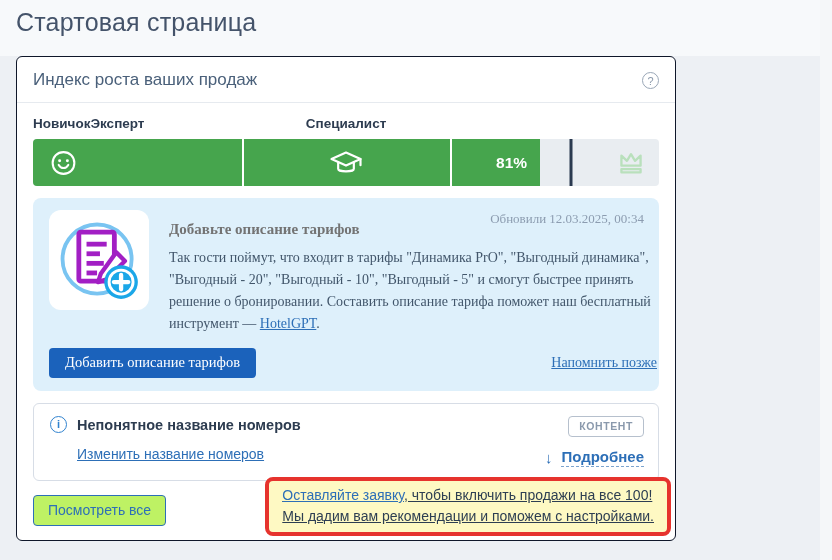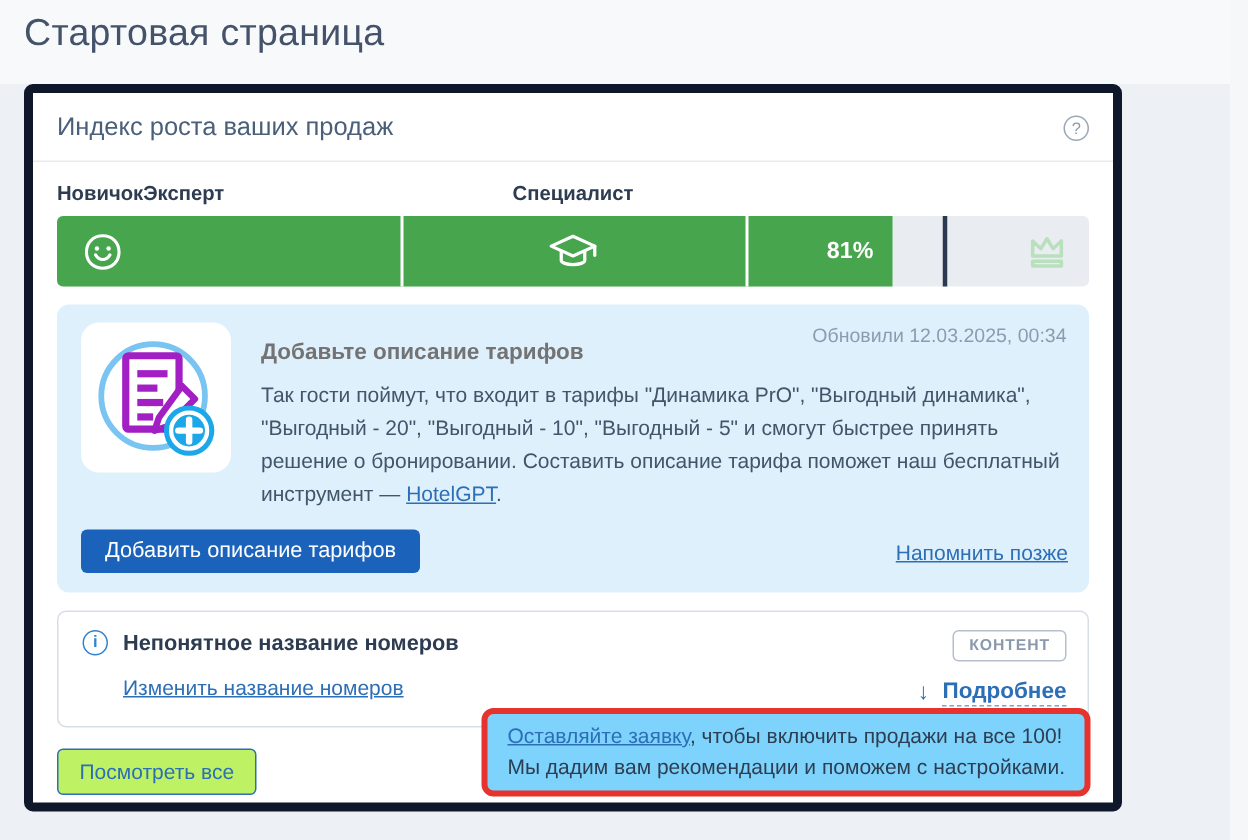--- a/index.html
+++ b/index.html
@@ -9,22 +9,22 @@
     font-family:"Liberation Sans", sans-serif;
     -webkit-font-smoothing:antialiased;
   }
   .topband{position:absolute;top:0;left:0;width:832px;height:56px;background:#f7f9fb;}
   .right-strip{position:absolute;top:0;right:0;width:12px;height:560px;background:#f5f7f9;}
   h1.page-title{
     position:absolute;left:16px;top:8px;margin:0;
     font-size:25px;font-weight:400;color:#44536a;letter-spacing:.2px;text-align:center;
   }
   .card{
-    position:absolute;left:16px;top:56px;width:732px;height:485px;
-    background:#fff;border:6px solid #0f172a;border-radius:6px;box-sizing:border-box;
+    position:absolute;left:16px;top:56px;width:660px;height:485px;
+    background:#fff;border:1px solid #0f172a;border-radius:6px;box-sizing:border-box;
   }
   .card-header{
     display:flex;justify-content:space-between;align-items:center;
     padding:13px 16px 12px 16px;border-bottom:1px solid #e6eaef;
   }
   .card-title{font-size:17px;color:#4a607a;}
   .help{
     width:17px;height:17px;border:1px solid #9aa7b7;border-radius:50%;
     color:#8b99ab;font-size:11px;line-height:17px;text-align:center;cursor:pointer;
     box-sizing:border-box;
@@ -56,21 +56,21 @@
   .icon.cap{left:50%;transform:translate(-50%,-50%);}
   .icon.crown{right:13px;}
   .subrow{
     display:flex;justify-content:space-between;
     padding:14px 16px 0 16px;font-size:13.5px;color:#8e9dae;
   }
   .subrow b{color:#2d3c50;}
   .reco{
     position:relative;margin:12px 16px 0 16px;
     background:var(--panel_blue,#def0fb);border-radius:8px;
-    padding:12px 14px 13px 16px;box-sizing:border-box;
+    padding:12px 2px 13px 16px;box-sizing:border-box;font-family:Liberation Serif, serif;
   }
   .updated{position:absolute;top:13px;right:15px;font-size:13px;color:#8c9cb0;}
   .reco-row{display:flex;gap:20px;}
   .tile{
     width:100px;height:100px;background:#fff;border-radius:12px;flex:0 0 auto;
     display:flex;align-items:center;justify-content:center;
   }
   .reco-main{flex:1;padding-top:11px;}
   .reco-title{font-size:15px;font-weight:bold;color:#737373;margin-bottom:9px;}
   .reco-body{font-size:14px;color:#42566b;line-height:22px;max-width:616px;}
@@ -103,23 +103,23 @@
   a.details-link{
     color:var(--accent_blue,#2d6fb7);font-size:15px;font-weight:bold;text-decoration:none;
     border-bottom:1.5px dashed #7ba4cf;padding-bottom:1px;cursor:pointer;
   }
   button.outline{
     margin:14px 0 0 16px;background:#bef264;border:1px solid var(--accent_blue,#2d6fb7);
     color:var(--accent_blue,#2d6fb7);border-radius:4px;padding:6px 14px 7px 14px;
     font-size:14px;font-family:inherit;cursor:pointer;
   }
   .callout{
-    position:absolute;right:15px;bottom:4px;background:#7dd3fc;
+    position:absolute;right:4px;bottom:4px;background:#fef9c3;
     border:4px solid var(--red,#e6332d);border-radius:8px;
-    padding:4px 13px 5px 13px;font-size:14px;color:#2d3e52;line-height:21px;
+    padding:4px 13px 5px 13px;font-size:14px;color:#2d3e52;line-height:21px;text-decoration:underline;
   }
 </style>
 </head>
 <body>
 
 <div class="topband"></div>
 <div class="right-strip"></div>
 <h1 class="page-title">Стартовая страница</h1>
 
 <div class="card">

